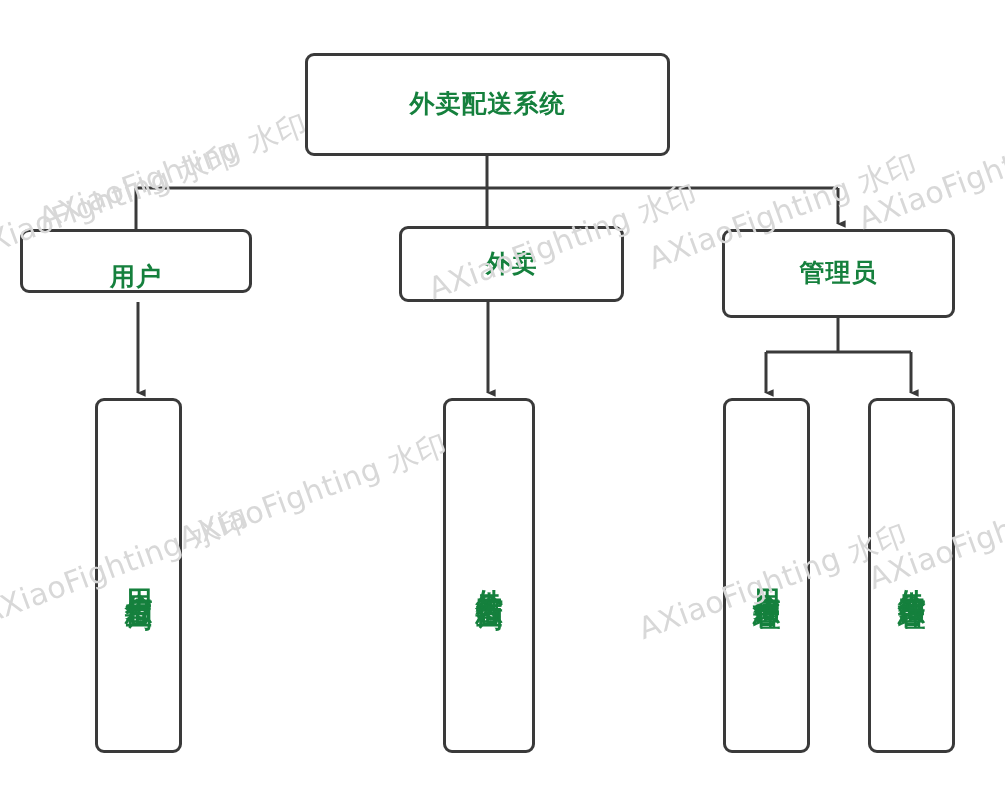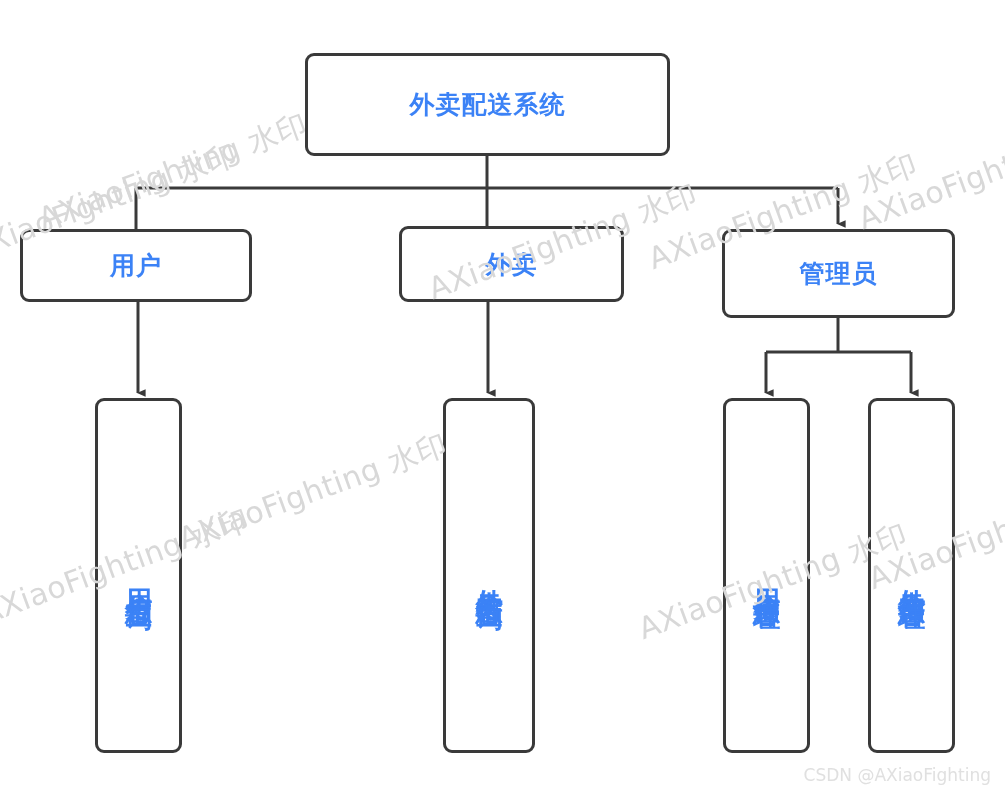--- a/index.html
+++ b/index.html
@@ -59,37 +59,37 @@
     box-sizing: border-box;
     background: #ffffff;
     border: 3px solid #3a3a3a;
     border-radius: 9px;
     z-index: 2;
     display: flex;
     align-items: center;
     justify-content: center;
   }
   .node-label {
-    color: #3b82f6;
+    color: #15803d;
     font-size: 25px;
     font-weight: bold;
     letter-spacing: 1px;
     line-height: 1.05;
     text-align: center;
-    font-family: Liberation Sans, sans-serif;
+    font-family: Liberation Serif, serif;
   }
   .node-label.vertical {
     writing-mode: vertical-rl;
     text-orientation: upright;
     letter-spacing: 3px;
     font-size: 27px;
   }
 
   #node-root        { left: 305px; top: 53px;  width: 365px; height: 103px; }
-  #node-user        { left: 20px;  top: 229px; width: 232px; height: 73px;  }
+  #node-user        { left: 20px;  top: 229px; width: 232px; height: 64px; align-items: flex-end;  }
   #node-takeout     { left: 375px; top: 226px; width: 225px; height: 76px; margin-left: 24px;  }
   #node-admin       { left: 722px; top: 229px; width: 233px; height: 89px;  }
 
   #node-user-query        { left: 95px;  top: 398px; width: 87px; height: 355px; }
   #node-takeout-query     { left: 443px; top: 398px; width: 92px; height: 355px; }
   #node-user-manage       { left: 723px; top: 398px; width: 87px; height: 355px; }
   #node-takeout-manage    { left: 868px; top: 398px; width: 87px; height: 355px; }
 </style>
 </head>
 <body>
@@ -148,21 +148,20 @@
 
 <div class="node" id="node-user-manage">
   <span class="node-label vertical">用户信息管理</span>
 </div>
 
 <div class="node" id="node-takeout-manage">
   <span class="node-label vertical">外卖信息管理</span>
 </div>
 
 <div id="watermark-layer">
-  <div id="wm-bottom-credit">CSDN @AXiaoFighting</div>
 <div class="wm-diagonal" style="left: -30px; top: 230px;">AXiaoFighting 水印</div>
     <div class="wm-diagonal" style="left: -18px; top: 595px;">AXiaoFighting 水印</div>
     <div class="wm-diagonal" style="left: 40px; top: 200px;">AXiaoFighting 水印</div>
     <div class="wm-diagonal" style="left: 180px; top: 520px;">AXiaoFighting 水印</div>
     <div class="wm-diagonal" style="left: 430px; top: 270px;">AXiaoFighting 水印</div>
     <div class="wm-diagonal" style="left: 640px; top: 610px;">AXiaoFighting 水印</div>
     <div class="wm-diagonal" style="left: 650px; top: 240px;">AXiaoFighting 水印</div>
     <div class="wm-diagonal" style="left: 860px; top: 200px;">AXiaoFighting 水印</div>
     <div class="wm-diagonal" style="left: 870px; top: 560px;">AXiaoFighting 水印</div>
   </div>

